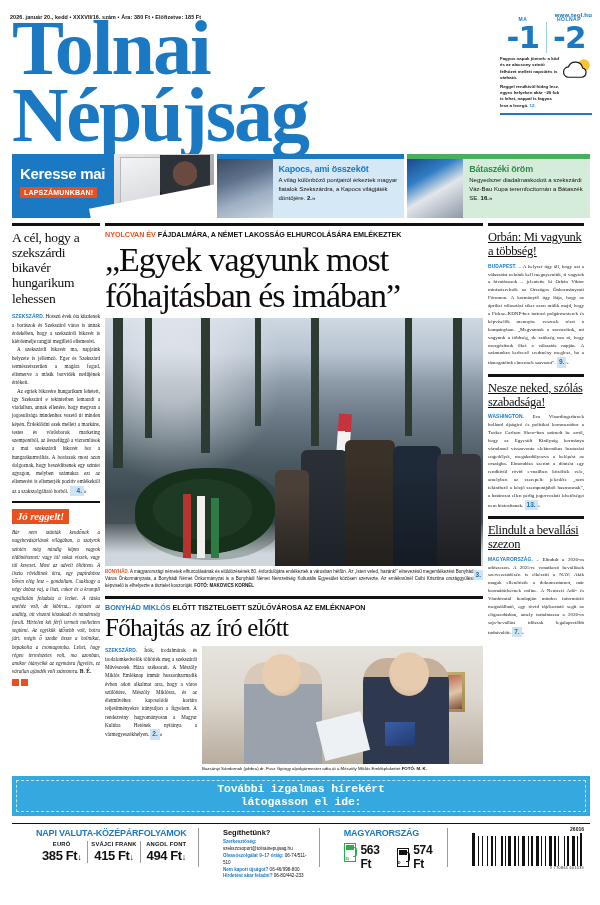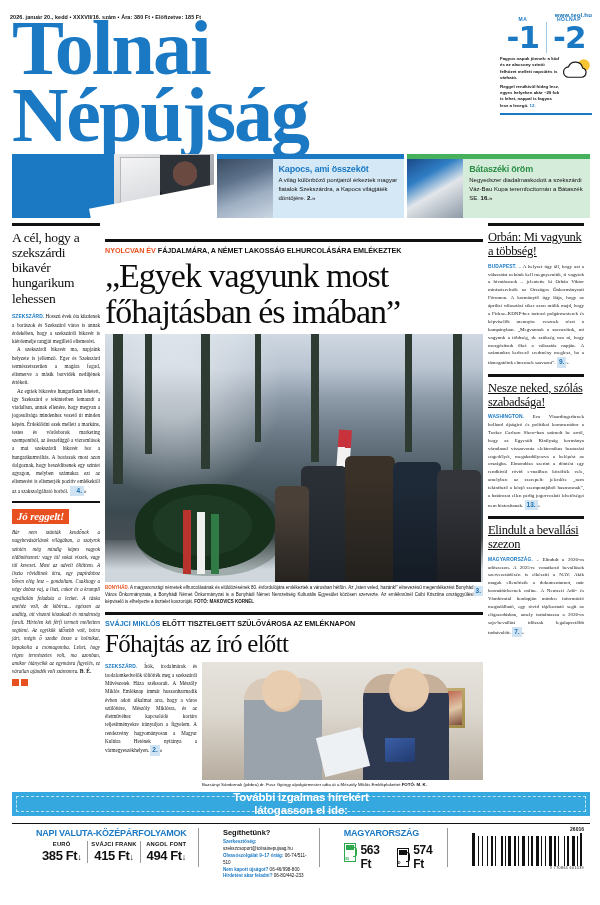--- a/index.html
+++ b/index.html
@@ -88,21 +88,21 @@
   .th-sport { background: linear-gradient(150deg,#1b4a8a 0%, #2f7dc4 30%, #e2e6ea 55%, #8d99a6 100%); }
   .promo-txt { padding: 5px 6px 3px 6px; }
   .promo-title { font-size: 9px; font-weight: bold; color: #1b79c4; margin-bottom: 2px; letter-spacing: -.2px; }
   .promo-c .promo-title { color: #2a8e45; }
   .promo-desc { font-size: 6px; line-height: 1.5; color: #111; }
   .pg { color: #111; font-weight: bold; }
 
   
   .grid { display: flex; margin: 5px 10px 0 12px; gap: 5px; }
   .col-left { width: 88px; }
-  .col-mid { width: 378px; margin-top: 16px; }
+  .col-mid { width: 378px; }
   .col-right { width: 96px; }
 
   .rule-thick { border-top: 3px solid #111; margin-bottom: 4px; }
   .rule-mid { border-top: 2px solid #111; margin-bottom: 3px; }
 
   .hl-serif {
     font-family: "Liberation Serif", "DejaVu Serif", serif;
     color: #0c0c0c; font-weight: normal; letter-spacing: -.3px;
   }
 
@@ -195,21 +195,21 @@
              background: linear-gradient(180deg,#c6b09a 0 18%, #2e3950 18% 100%); border-radius: 24px 24px 0 0; }
   .m2-head2 { position:absolute; right: 54px; top: 6px; width: 40px; height: 44px;
               background: radial-gradient(circle at 55% 40%, #e7cbae 0 58%, #cfae8d 100%); border-radius: 50%; }
   .m2-doc { position:absolute; left: 118px; bottom: 8px; width: 46px; height: 40px;
             background: #eef1f4; transform: rotate(-14deg); }
   .m2-plaque { position:absolute; right: 68px; bottom: 18px; width: 30px; height: 24px;
                background: linear-gradient(150deg,#3b5fa8,#223a6e); }
   .m2-cap { font-size: 4.4px; color: #111; margin-top: 2px; }
 
   
-  .teol { display: flex; margin: 5px 10px 0 12px; height: 24px; }
+  .teol { display: flex; margin: 5px 10px 0 12px; height: 40px; font-family: Liberation Mono, monospace; }
   .teol-l {
     flex: 1; background: #35a8e0; position: relative;
     display: flex; align-items: center; justify-content: center; flex-direction: column;
   }
   .teol-l .dash { position: absolute; inset: 4px; border: 1.2px dashed #bfe4f6; }
   .teol-l div.t1, .teol-l div.t2 {
     color: #fff; font-size: 11.5px; font-weight: bold; line-height: 1.12; z-index: 2; letter-spacing: -.2px;
   }
   .teol-r {
     width: 238px; background: #f07c1f; display: flex; align-items: center; gap: 5px; padding-left: 8px;
@@ -293,20 +293,24 @@
           </svg>
         </div>
       </div>
       <div class="wx-sep"></div>
     </div>
   </div>
 
   <div class="promo">
 
     <div class="promo-a">
+      <div class="pa-text">
+        <div class="pa-line1">Keresse mai</div>
+        <div class="pa-line2">LAPSZÁMUNKBAN!</div>
+      </div>
       <div class="pa-swoosh"></div>
       <div class="pa-mag"></div>
     </div>
 
     <div class="promo-b">
       <div class="promo-cap"></div>
       <div class="promo-inner">
         <div class="promo-thumb th-meet"></div>
         <div class="promo-txt">
           <div class="promo-title">Kapocs, ami összeköt</div>
@@ -389,21 +393,21 @@
       </div>
 
       <div class="photo-cap">
         <span class="jump jump-right">3.</span>
         <span class="cap-tag">BONYHÁD.</span><span> A magyarországi németek elhurcolásának és elüldözésének 80. évfordulójára emlékeztek a városban hétfőn. Az „Isten veled, hazánk!” elnevezésű megemlékezést Bonyhád Város Önkormányzata, a Bonyhádi Német Önkormányzat is a Bonyhádi Német Nemzetiség Kulturális Egyesület közösen szervezte. Az emlékműnél Csibi Krisztina országgyűlési képviselő is elhelyezte a tisztelet koszorúját.</span>
         <span class="cap-credit">FOTÓ: MAKOVICS KORNÉL</span>
       </div>
 
       <div class="rule-thick" style="margin-top:6px"></div>
       <div class="kicker">
-        <span class="k-blue">SVÁJCI MIKLÓS</span><span> ELŐTT TISZTELGETT SZÜLŐVÁROSA AZ EMLÉKNAPON</span>
+        <span class="k-blue">BONYHÁD MIKLÓS</span><span> ELŐTT TISZTELGETT SZÜLŐVÁROSA AZ EMLÉKNAPON</span>
       </div>
       <div class="hl-serif sec-head">Főhajtás az író előtt</div>
 
       <div class="m2-wrap">
         <div class="m2-text">
           <div class="body-txt">
             <p class="first"><span class="dateline-tag">SZEKSZÁRD.</span><span> Írók, irodalmárok és irodalomkedvelők töltötték meg a szekszárdi Művészetek Háza széksorait. A Mészöly Miklós Emléknap immár huszonharmadik évben adott alkalmat arra, hogy a város szülöttére, Mészöly Miklósra, és az életművéhez kapcsolódó kortárs teljesítményekre irányuljon a figyelem. A rendezvény hagyományosan a Magyar Kultúra Hetének nyitánya a vármegyeszékhelyen.</span>
               <span class="jump">2.</span>»</p>
           </div>
         </div>

